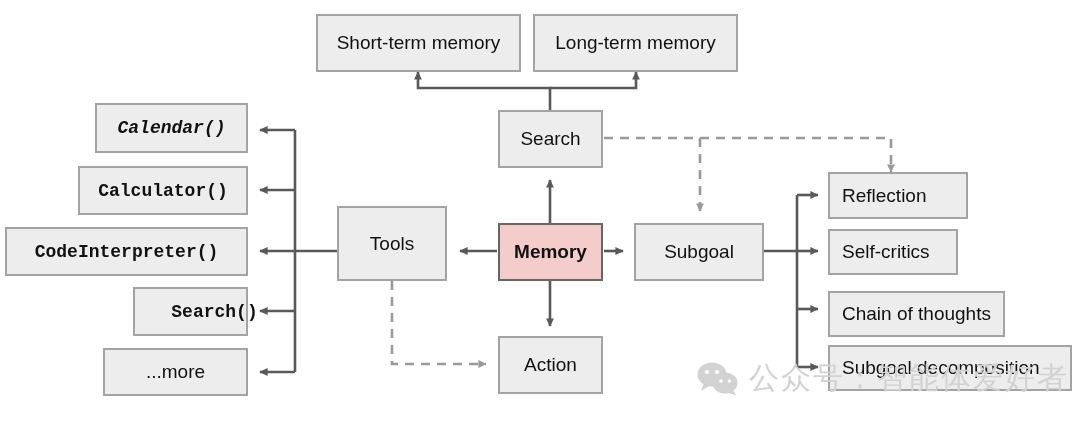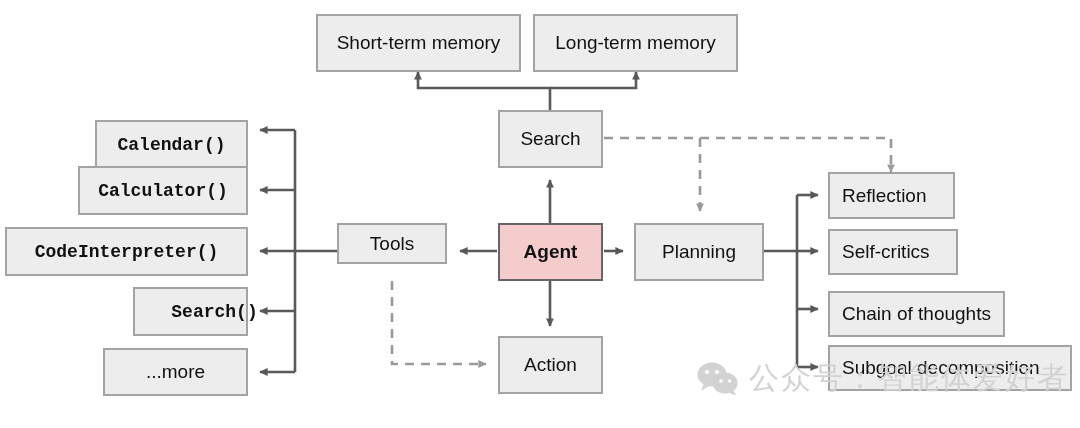--- a/index.html
+++ b/index.html
@@ -78,50 +78,50 @@
     <span>Short-term memory</span>
   </div>
   <div class="node center" style="left:533px;top:14px;width:205px;height:58px;">
     <span>Long-term memory</span>
   </div>
 
   <div class="node center" style="left:498px;top:110px;width:105px;height:58px;">
     <span>Search</span>
   </div>
   <div class="node center agent" style="left:498px;top:223px;width:105px;height:58px;">
-    <span>Agent</span>
+    <span>Memory</span>
   </div>
   <div class="node center" style="left:498px;top:336px;width:105px;height:58px;align-items:center;">
     <span>Action</span>
   </div>
 
-  <div class="node center" style="left:337px;top:223px;width:110px;height:41px;">
+  <div class="node center" style="left:337px;top:206px;width:110px;height:75px;">
     <span>Tools</span>
   </div>
   <div class="node center" style="left:634px;top:223px;width:130px;height:58px;">
-    <span>Planning</span>
+    <span>Subgoal</span>
   </div>
 
-  <div class="node mono" style="left:95px;top:120px;width:153px;height:50px;">
+  <div class="node mono" style="left:95px;top:103px;width:153px;height:50px;font-style:italic;">
     <span>Calendar()</span>
   </div>
   <div class="node mono" style="left:78px;top:166px;width:170px;height:49px;">
     <span>Calculator()</span>
   </div>
   <div class="node mono" style="left:5px;top:227px;width:243px;height:49px;">
     <span>CodeInterpreter()</span>
   </div>
   <div class="node mono" style="left:133px;top:287px;width:115px;height:49px;padding-left:48px;">
     <span>Search()</span>
   </div>
   <div class="node center" style="left:103px;top:348px;width:145px;height:48px;">
     <span>...more</span>
   </div>
 
-  <div class="node left-al" style="left:828px;top:172px;width:127px;height:47px;text-align:center;">
+  <div class="node left-al" style="left:828px;top:172px;width:140px;height:47px;text-align:center;">
     <span>Reflection</span>
   </div>
   <div class="node left-al" style="left:828px;top:229px;width:130px;height:46px;">
     <span>Self-critics</span>
   </div>
   <div class="node left-al" style="left:828px;top:291px;width:177px;height:46px;">
     <span>Chain of thoughts</span>
   </div>
   <div class="node left-al" style="left:828px;top:345px;width:244px;height:46px;">
     <span>Subgoal decomposition</span>

